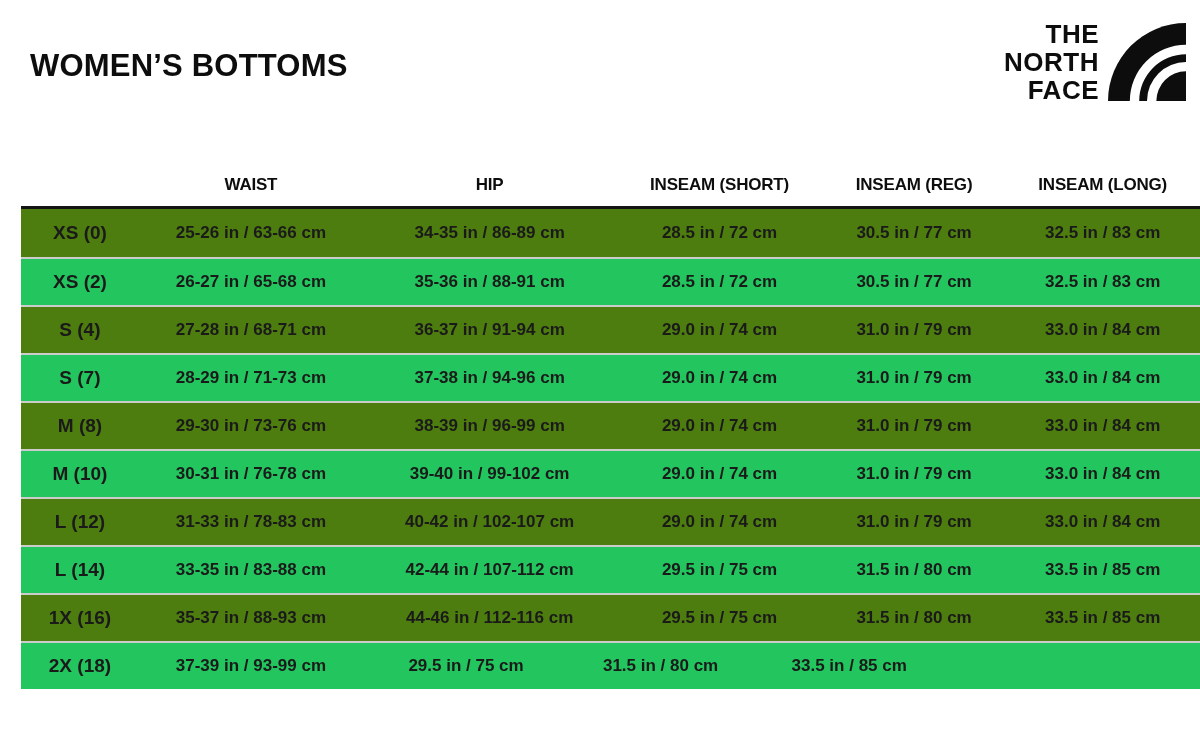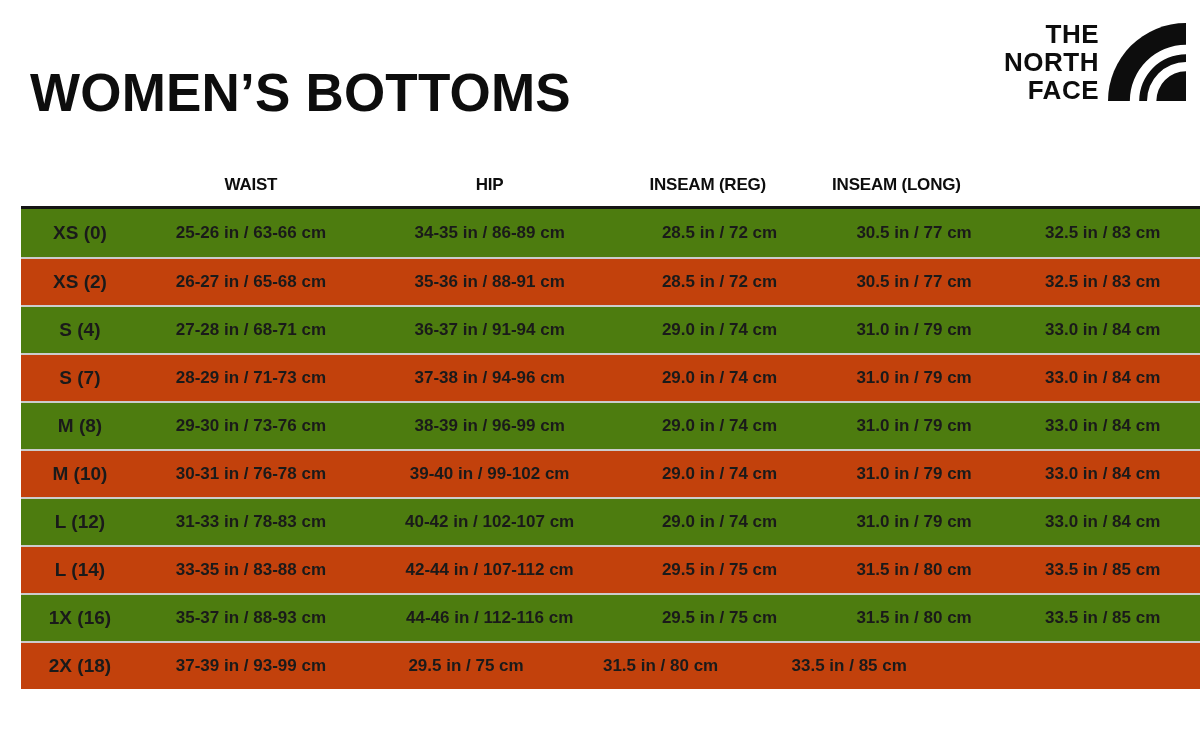--- a/index.html
+++ b/index.html
@@ -12,23 +12,23 @@
   .sheet {
     position: relative;
     width: 1200px;
     height: 742px;
     background: #ffffff;
     overflow: hidden;
   }
   
   .page-title {
     position: absolute;
-    top: 62px;
+    top: 48px;
     left: 30px;
-    font-size: 53px;
+    font-size: 31px;
     font-weight: 800;
     letter-spacing: 0.2px;
     color: #0d0d0d;
     white-space: nowrap;
   }
   
   .logo {
     position: absolute;
     top: 20px;
     right: 14px;
@@ -68,21 +68,21 @@
     border-bottom: 3px solid #141414;
   }
   .thead .cell {
     font-size: 17px;
     font-weight: 800;
     letter-spacing: -0.2px;
     color: #0d0d0d;
   }
   .drow {
     height: 48px;
-    background: #c2410c;
+    background: #22c55e;
   }
   .drow + .drow {
     border-top: 2px solid #cccccc;
   }
   .drow.alt {
     background: #4d7c0f;
   }
   .cell {
     text-align: center;
     font-size: 17px;
@@ -117,20 +117,21 @@
       <path fill="#ffffff" d="M50,100 A50,50 0 0 1 100,50 L100,62 A38,38 0 0 0 62,100 Z"></path>
     </svg>
   </div>
 
   <div class="size-table">
 
     <div class="trow thead">
       <div class="cell c-size"></div>
       <div class="cell c-waist">WAIST</div>
       <div class="cell c-hip">HIP</div>
+      <div class="cell c-short">INSEAM (SHORT)</div>
       <div class="cell c-reg">INSEAM (REG)</div>
       <div class="cell c-long">INSEAM (LONG)</div>
     </div>
 
     <div class="trow drow alt">
       <div class="cell c-size">XS (0)</div>
       <div class="cell c-waist">25-26 in / 63-66 cm</div>
       <div class="cell c-hip">34-35 in / 86-89 cm</div>
       <div class="cell c-short">28.5 in / 72 cm</div>
       <div class="cell c-reg">30.5 in / 77 cm</div>

